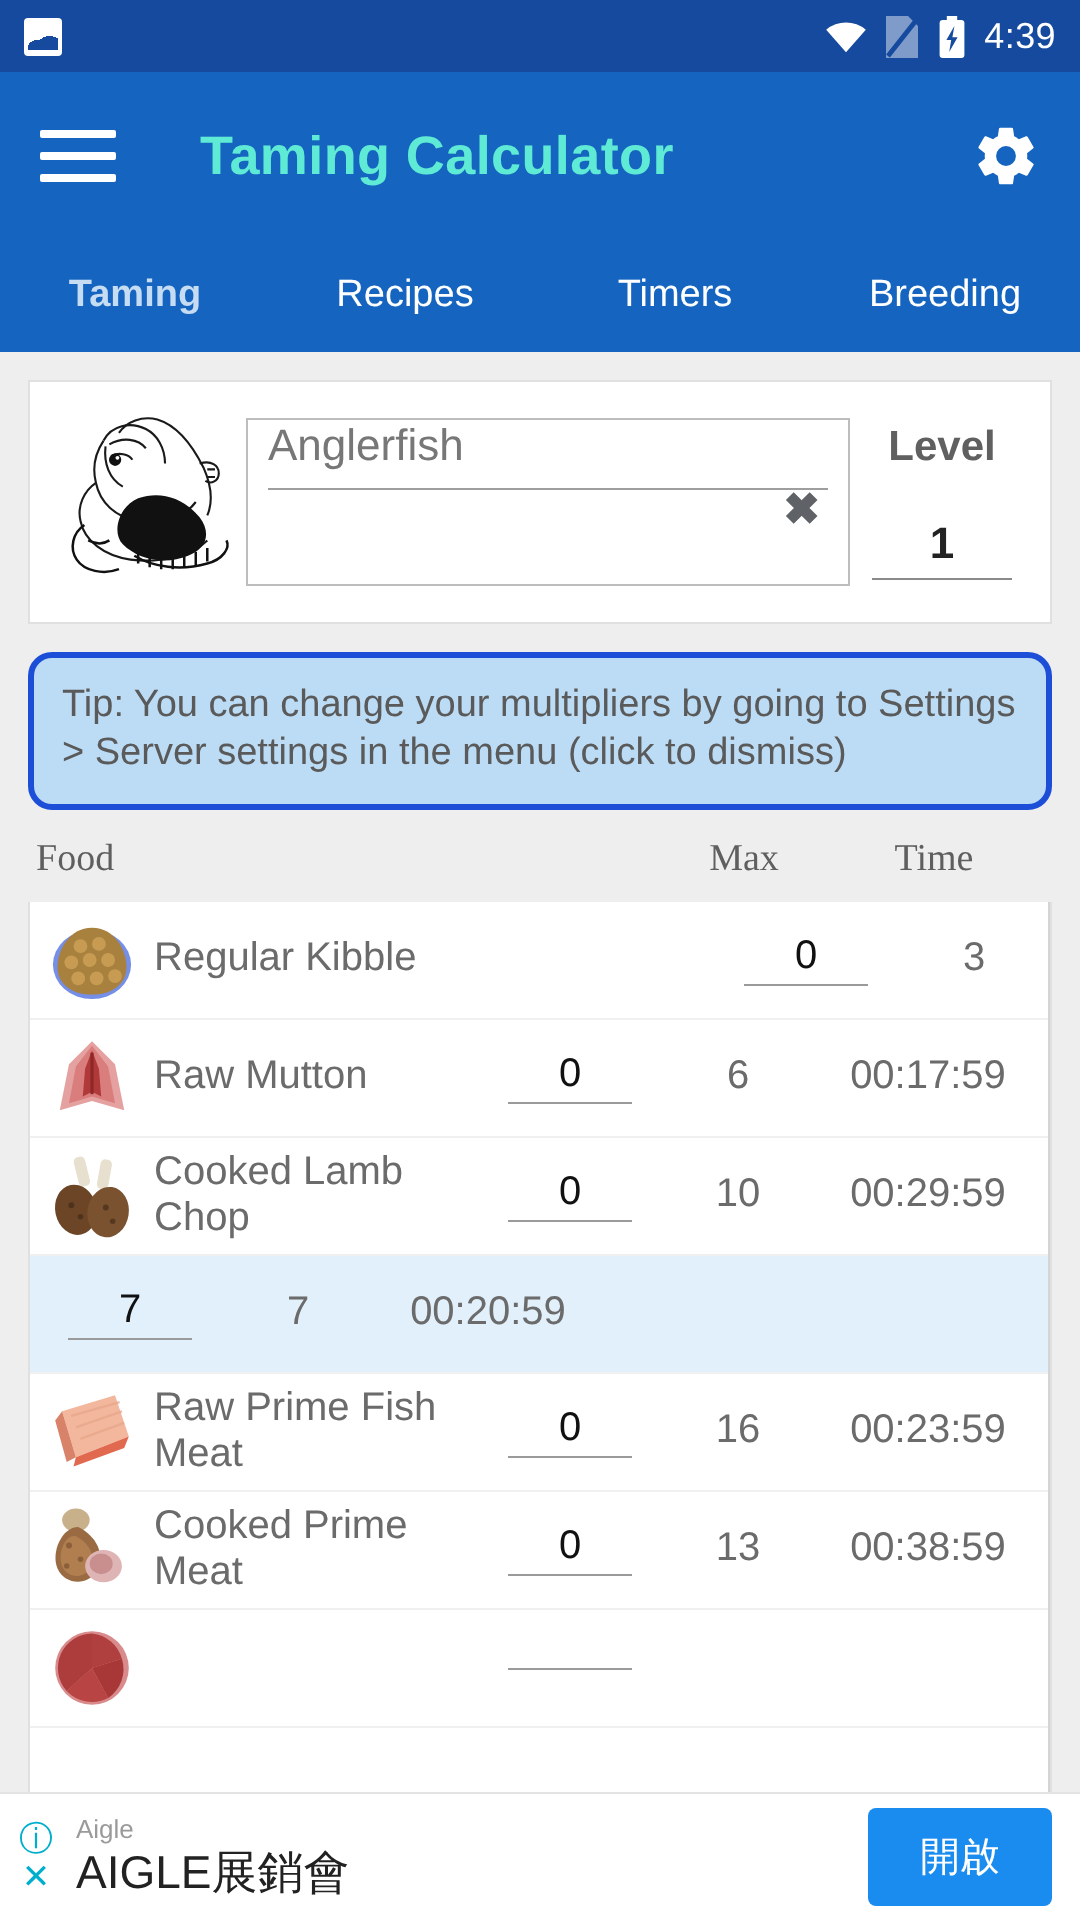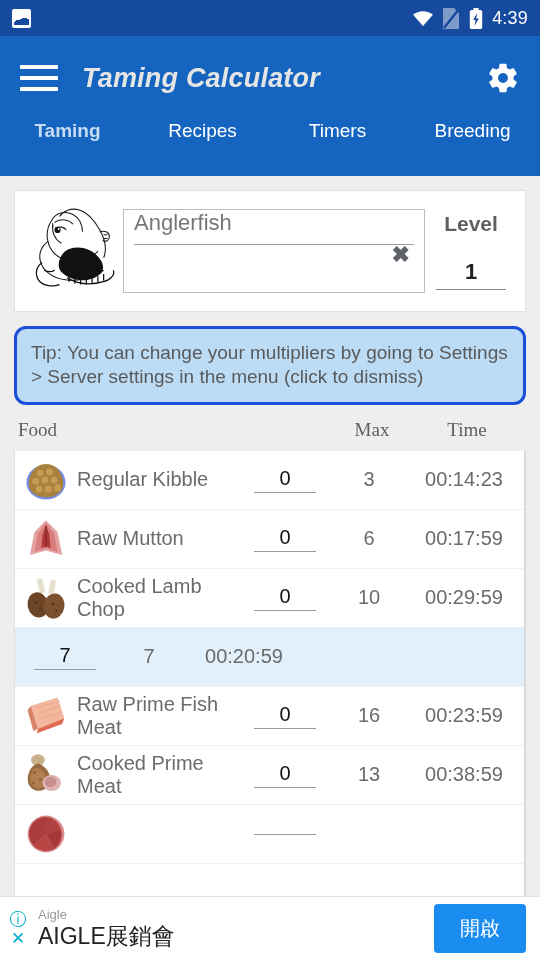--- a/index.html
+++ b/index.html
@@ -30,27 +30,27 @@
       radial-gradient(circle at 72% 100%, #154a9e 0 7px, transparent 7px);
   }
 
   
   .appbar {
     height: 84px; background: #1565c0;
     display: flex; align-items: center; padding: 0 20px;
   }
   .hamburger { width: 38px; height: 26px; display:flex; flex-direction:column; justify-content:space-between; cursor:pointer; }
   .hamburger i { display:block; height:4px; background:#fff; border-radius:1px; }
-  .app-title { color:#e5e5e5; font-size:27px; font-weight:bold; margin-left:24px; letter-spacing:.2px;font-style:italic; }
+  .app-title { color:#5eead4; font-size:27px; font-weight:bold; margin-left:42px; letter-spacing:.2px; }
   .gear { margin-left:auto; width:34px; height:34px; cursor:pointer; }
 
   
   .tabs {
     height: 56px; background:#1565c0;
-    display:flex; 
+    display:flex; align-items:center;
   }
   .tab {
     flex:1; text-align:center; color:#ffffff; font-size:19px;
     cursor:pointer; padding: 0 2px;
   }
   .tab.active { color:#c5dcf2; font-weight:bold; }
 
   
   .card {
     margin: 14px 14px 0 14px; background:#fff;
@@ -246,21 +246,20 @@
               <circle cx="22" cy="28" r="3"></circle>
               <circle cx="30" cy="27" r="3"></circle>
             </g>
         </svg>
         <span class="food-name">Regular Kibble</span>
       </div>
       <div class="cell-amount">
         <span class="amount-box">0</span>
       </div>
       <div class="cell-max">3</div>
-      <div class="cell-time">00:14:23</div>
     </div>
 
     <div class="row">
       <div class="cell-food">
         <svg class="food-icon" viewBox="0 0 40 40">
           <path d="M20 4 L10 14 L6 34 L20 30 L34 34 L30 14 Z" fill="#e5a0a0"></path>
           <path d="M20 6 L13 15 L10 31 L20 28 L30 31 L27 15 Z" fill="#d97d7d"></path>
           <path d="M20 8 L17 16 L16 28 L20 26 L24 28 L23 16 Z" fill="#b03a3a"></path>
           <path d="M20 9 l0 18" stroke="#8e2727" stroke-width="1.4"></path>
         </svg>

